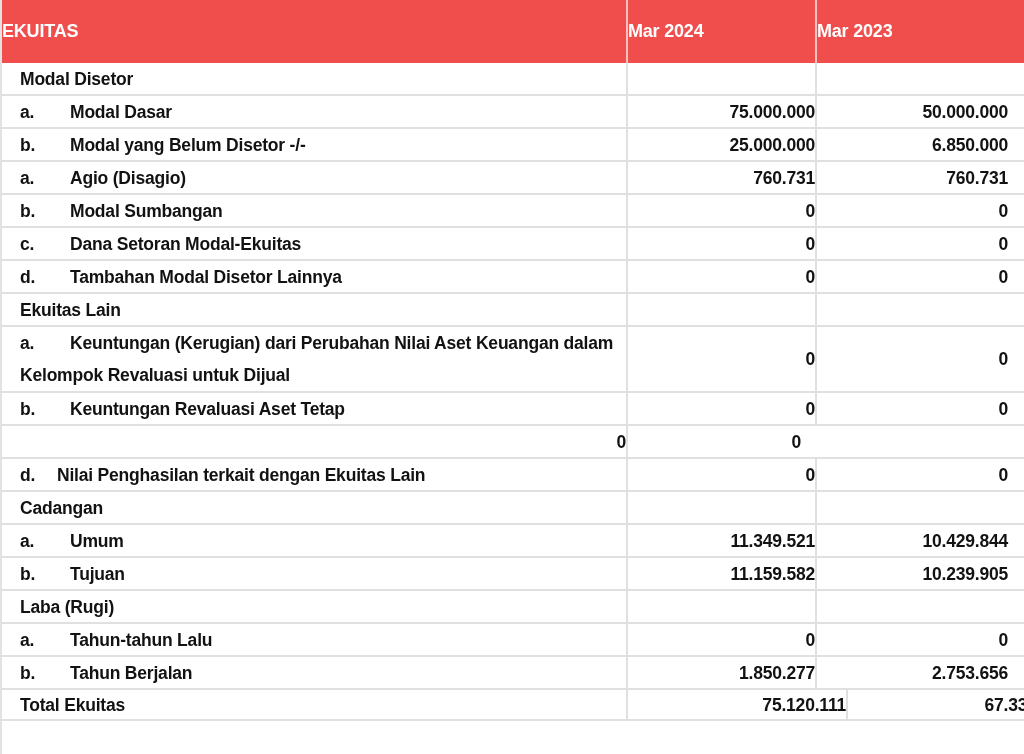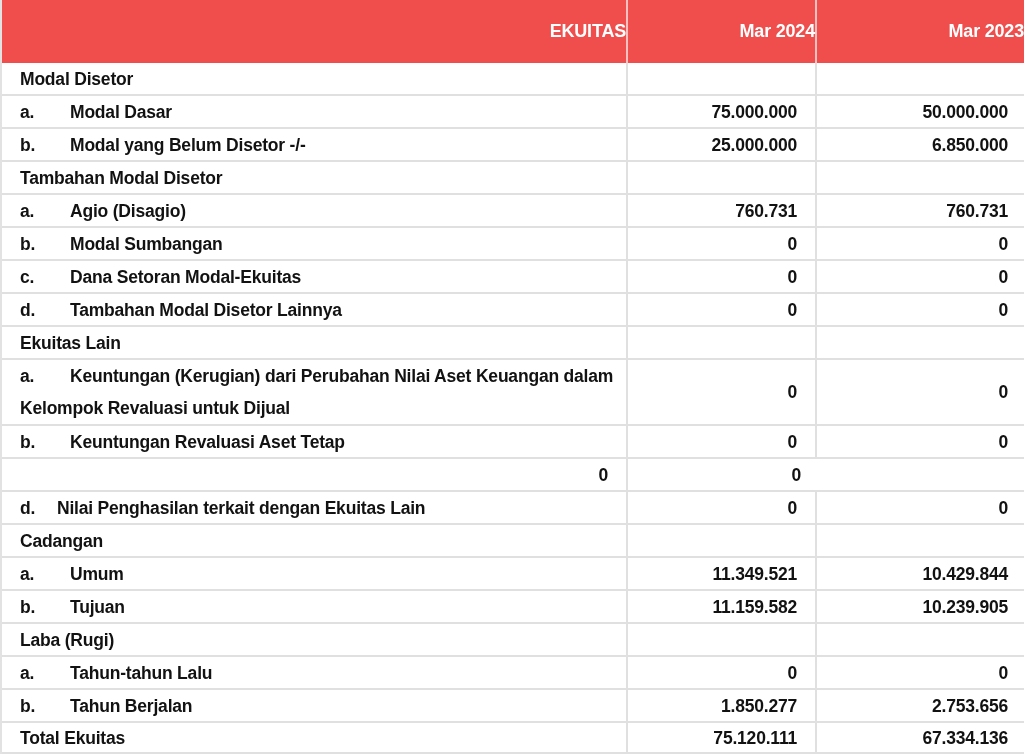--- a/index.html
+++ b/index.html
@@ -21,33 +21,33 @@
     display: grid;
     grid-template-columns: 626px 189px 207px;
   }
   .hrow {
     height: 63px;
     background: #ef4e4c;
   }
   .hcell {
     display: flex;
     align-items: center;
-    justify-content: flex-end;
+    justify-content: flex-start;
     color: #ffffff;
     font-size: 18px;
     border-right: 2px solid rgba(255,255,255,0.65);
   }
   .hcell:last-child { border-right: none; }
   .row {
     height: 33px;
     border-bottom: 2px solid #e0e0e0;
     background: #ffffff;
   }
   .row.tall { height: 66px; }
-  .row.total { height: 31px; border-bottom: 2px solid #e0e0e0; }
+  .row.total { height: 31px; border-bottom: 2px solid #e0e0e0; gap: 31px; }
   .cell {
     display: flex;
     align-items: center;
     font-size: 17.5px;
     line-height: 32px;
     border-right: 2px solid #e0e0e0;
     overflow: hidden;
   }
   .cell:last-child { border-right: none; margin-left: 16px; }
   .cell.label-cell {
@@ -55,21 +55,20 @@
     padding-right: 4px;
   }
   .cell.label-cell .text-wrap { display: block; }
   .letter {
     display: inline-block;
     width: 50px;
   }
   .row.tight .letter { width: 37px; }
   .cell.num-cell {
     justify-content: flex-end;
-    padding-right: 18px;
   }
   .cell.num-cell.last { padding-right: 16px; }
 </style>
 </head>
 <body>
 
 <div class="table">
   <div class="hrow">
     <div class="hcell">
       <span>EKUITAS</span>
@@ -96,27 +95,20 @@
     <div class="cell num-cell">75.000.000</div>
     <div class="cell num-cell last">50.000.000</div>
   </div>
       <div class="row item">
     <div class="cell label-cell">
       <span class="text-wrap"><span class="letter">b.</span><span>Modal yang Belum Disetor -/-</span></span>
     </div>
     <div class="cell num-cell">25.000.000</div>
     <div class="cell num-cell last">6.850.000</div>
   </div>
-      <div class="row section">
-    <div class="cell label-cell">
-      <span class="text-wrap"><span>Tambahan Modal Disetor</span></span>
-    </div>
-    <div class="cell num-cell"></div>
-    <div class="cell num-cell last"></div>
-  </div>
       <div class="row item">
     <div class="cell label-cell">
       <span class="text-wrap"><span class="letter">a.</span><span>Agio (Disagio)</span></span>
     </div>
     <div class="cell num-cell">760.731</div>
     <div class="cell num-cell last">760.731</div>
   </div>
       <div class="row item">
     <div class="cell label-cell">
       <span class="text-wrap"><span class="letter">b.</span><span>Modal Sumbangan</span></span>

